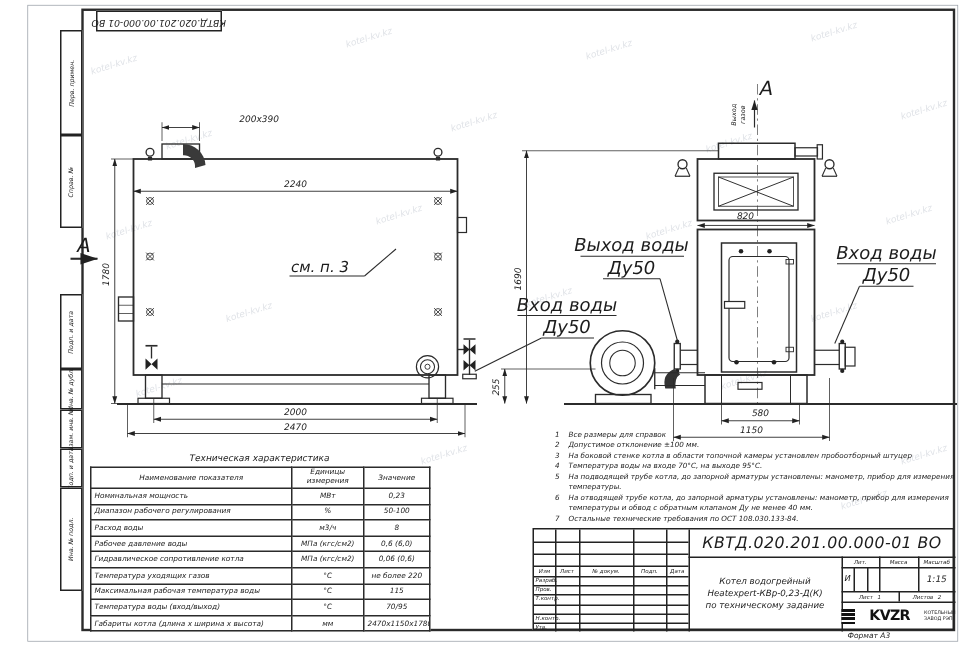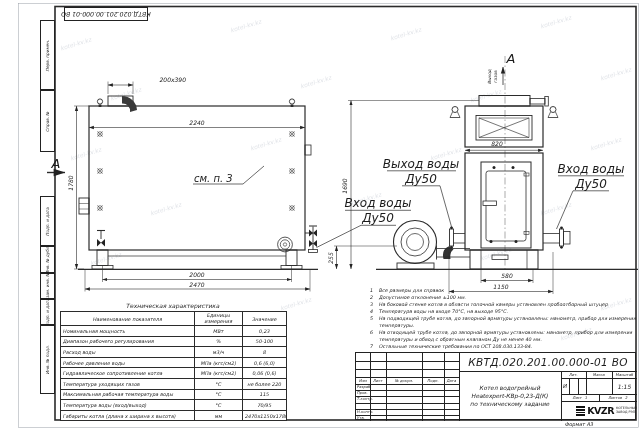--- a/index.html
+++ b/index.html
@@ -36,21 +36,21 @@
   .tb{position:absolute;left:355px;top:352px;width:281px;height:68px;border:1.2px solid #222;
       box-sizing:border-box;background:#fff;font-style:italic;}
   .vl{position:absolute;width:0.7px;background:#222;}
   .hl{position:absolute;height:0.7px;background:#222;}
   .cell{position:absolute;display:flex;align-items:center;justify-content:center;
         overflow:hidden;white-space:nowrap;}
   .desig{font-size:10.5px;letter-spacing:.3px;}
   .nm{flex-direction:column;font-size:5.8px;line-height:8px;text-align:center;}
   .sm{font-size:3.7px;}
   .logo-row{position:absolute;left:205px;top:48px;width:76px;height:19px;display:flex;
-            align-items:center;justify-content:flex-end;gap:2px;font-style:normal;}
+            align-items:center;justify-content:space-between;gap:2px;font-style:normal;}
   .lbars{width:9px;height:10px;background:repeating-linear-gradient(180deg,#111 0 1.8px,#fff 1.8px 2.8px);}
   .kvzr{font-weight:bold;font-size:9.5px;letter-spacing:-0.5px;color:#111;}
   .lsub{display:flex;flex-direction:column;font-size:3.2px;line-height:3.6px;color:#222;}
   .fmt{position:absolute;left:565px;top:421px;font-size:5px;font-style:italic;}
 </style>
 </head>
 <body>
 
 <div id="page">
 

